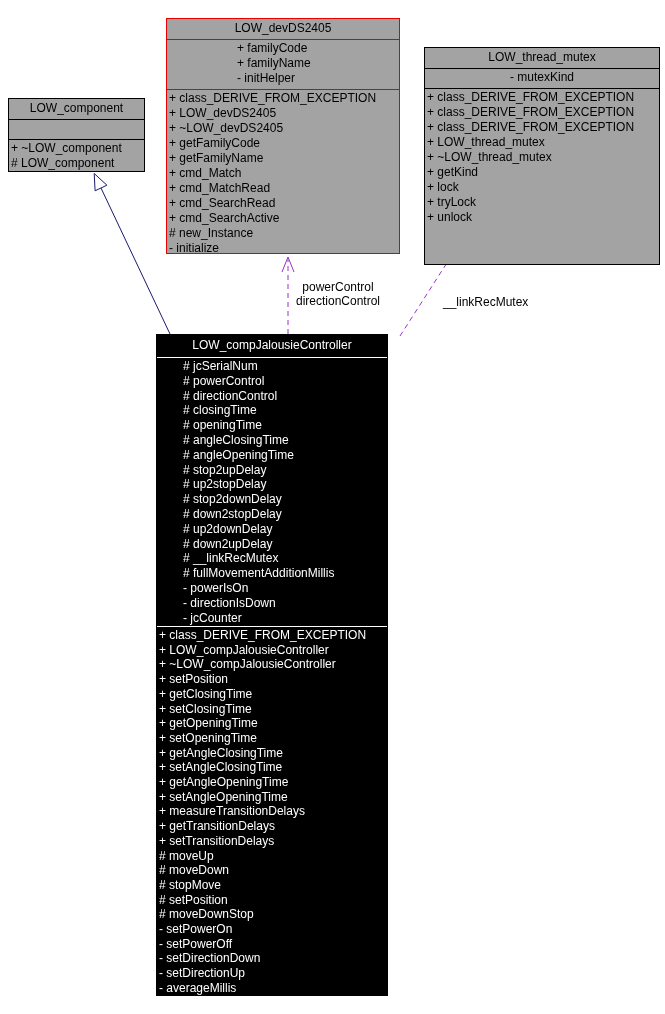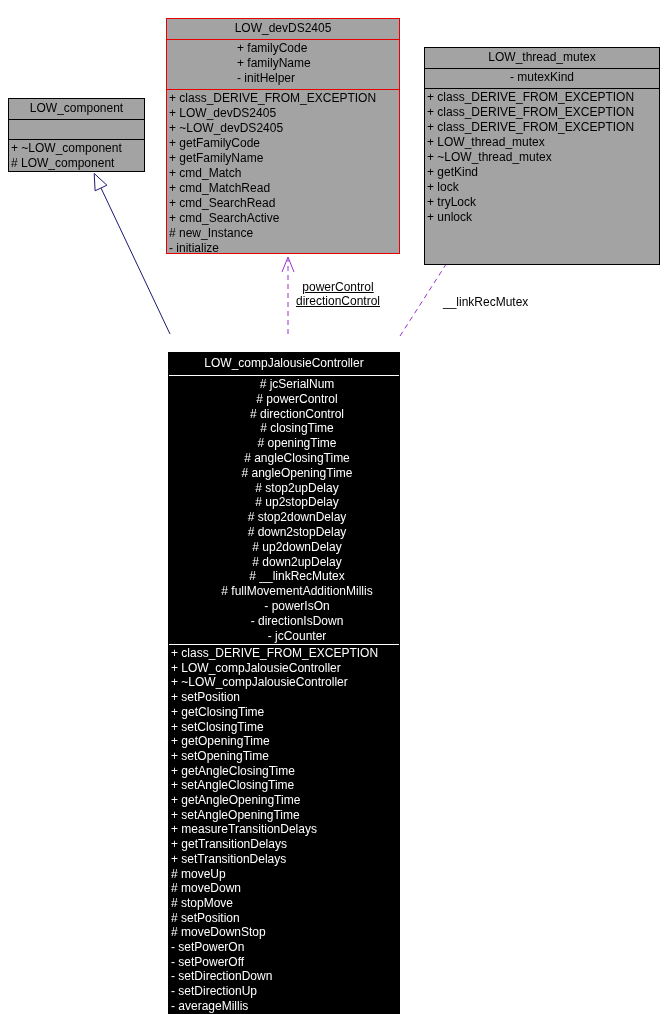--- a/index.html
+++ b/index.html
@@ -17,21 +17,21 @@
   .cbox{position:absolute;box-sizing:border-box;background:#a3a3a3;border:1px solid var(--bc,#000);}
   .cbox .t{box-sizing:border-box;height:21px;line-height:19px;text-align:center;
            border-bottom:1px solid var(--bc,#000);white-space:nowrap;overflow:hidden;}
   .cbox .a{box-sizing:border-box;border-bottom:1px solid var(--bc,#000);padding-top:1px;overflow:hidden;}
   .cbox .o{box-sizing:border-box;padding-top:1px;overflow:hidden;}
   .member-row{line-height:15px;white-space:nowrap;padding-left:2px;}
 
   .red{--bc:#e60000;}
   .dark{--bc:#ffffff;background:#000000;color:#ffffff;border-color:#000000;}
   .dark .t{height:23px;line-height:21px;border-bottom:1px solid #ffffff;}
-  .dark .a{border-bottom:1px solid #ffffff;text-align:center;}
+  .dark .a{border-bottom:1px solid #ffffff;}
   .dark .member-row{line-height:14.8px;}
   .dark .o .member-row{line-height:14.7px;}
 
   .ind-dev{padding-left:68px;}
   .ind-jc .member-row{padding-left:26px;}
   .center-attr .member-row{text-align:center;padding-left:0;}
 
   .edge-label{position:absolute;line-height:14px;white-space:nowrap;color:#000;}
 </style>
 </head>
@@ -96,21 +96,21 @@
         <div class="member-row">+ class_DERIVE_FROM_EXCEPTION</div>
         <div class="member-row">+ LOW_thread_mutex</div>
         <div class="member-row">+ ~LOW_thread_mutex</div>
         <div class="member-row">+ getKind</div>
         <div class="member-row">+ lock</div>
         <div class="member-row">+ tryLock</div>
         <div class="member-row">+ unlock</div>
       </div>
   </div>
 
-  <div class="cbox dark" style="left:168px;top:334px;width:232px;height:662px;margin-top:18px;">
+  <div class="cbox dark" style="left:156px;top:334px;width:232px;height:662px;">
     <div class="t">LOW_compJalousieController</div>
     <div class="a ind-jc" style="height:269px;">
         <div class="member-row"># jcSerialNum</div>
         <div class="member-row"># powerControl</div>
         <div class="member-row"># directionControl</div>
         <div class="member-row"># closingTime</div>
         <div class="member-row"># openingTime</div>
         <div class="member-row"># angleClosingTime</div>
         <div class="member-row"># angleOpeningTime</div>
         <div class="member-row"># stop2upDelay</div>
@@ -147,19 +147,19 @@
         <div class="member-row"># setPosition</div>
         <div class="member-row"># moveDownStop</div>
         <div class="member-row">- setPowerOn</div>
         <div class="member-row">- setPowerOff</div>
         <div class="member-row">- setDirectionDown</div>
         <div class="member-row">- setDirectionUp</div>
         <div class="member-row">- averageMillis</div>
       </div>
   </div>
 
-  <div class="edge-label" style="left:290px;top:280px;width:96px;text-align:center;text-decoration:underline;">
+  <div class="edge-label" style="left:290px;top:280px;width:96px;text-align:center;">
     <div>powerControl</div>
     <div>directionControl</div>
   </div>
   <div class="edge-label" style="left:443px;top:295px;">__linkRecMutex</div>
 
 </div>
 
 </body></html>

